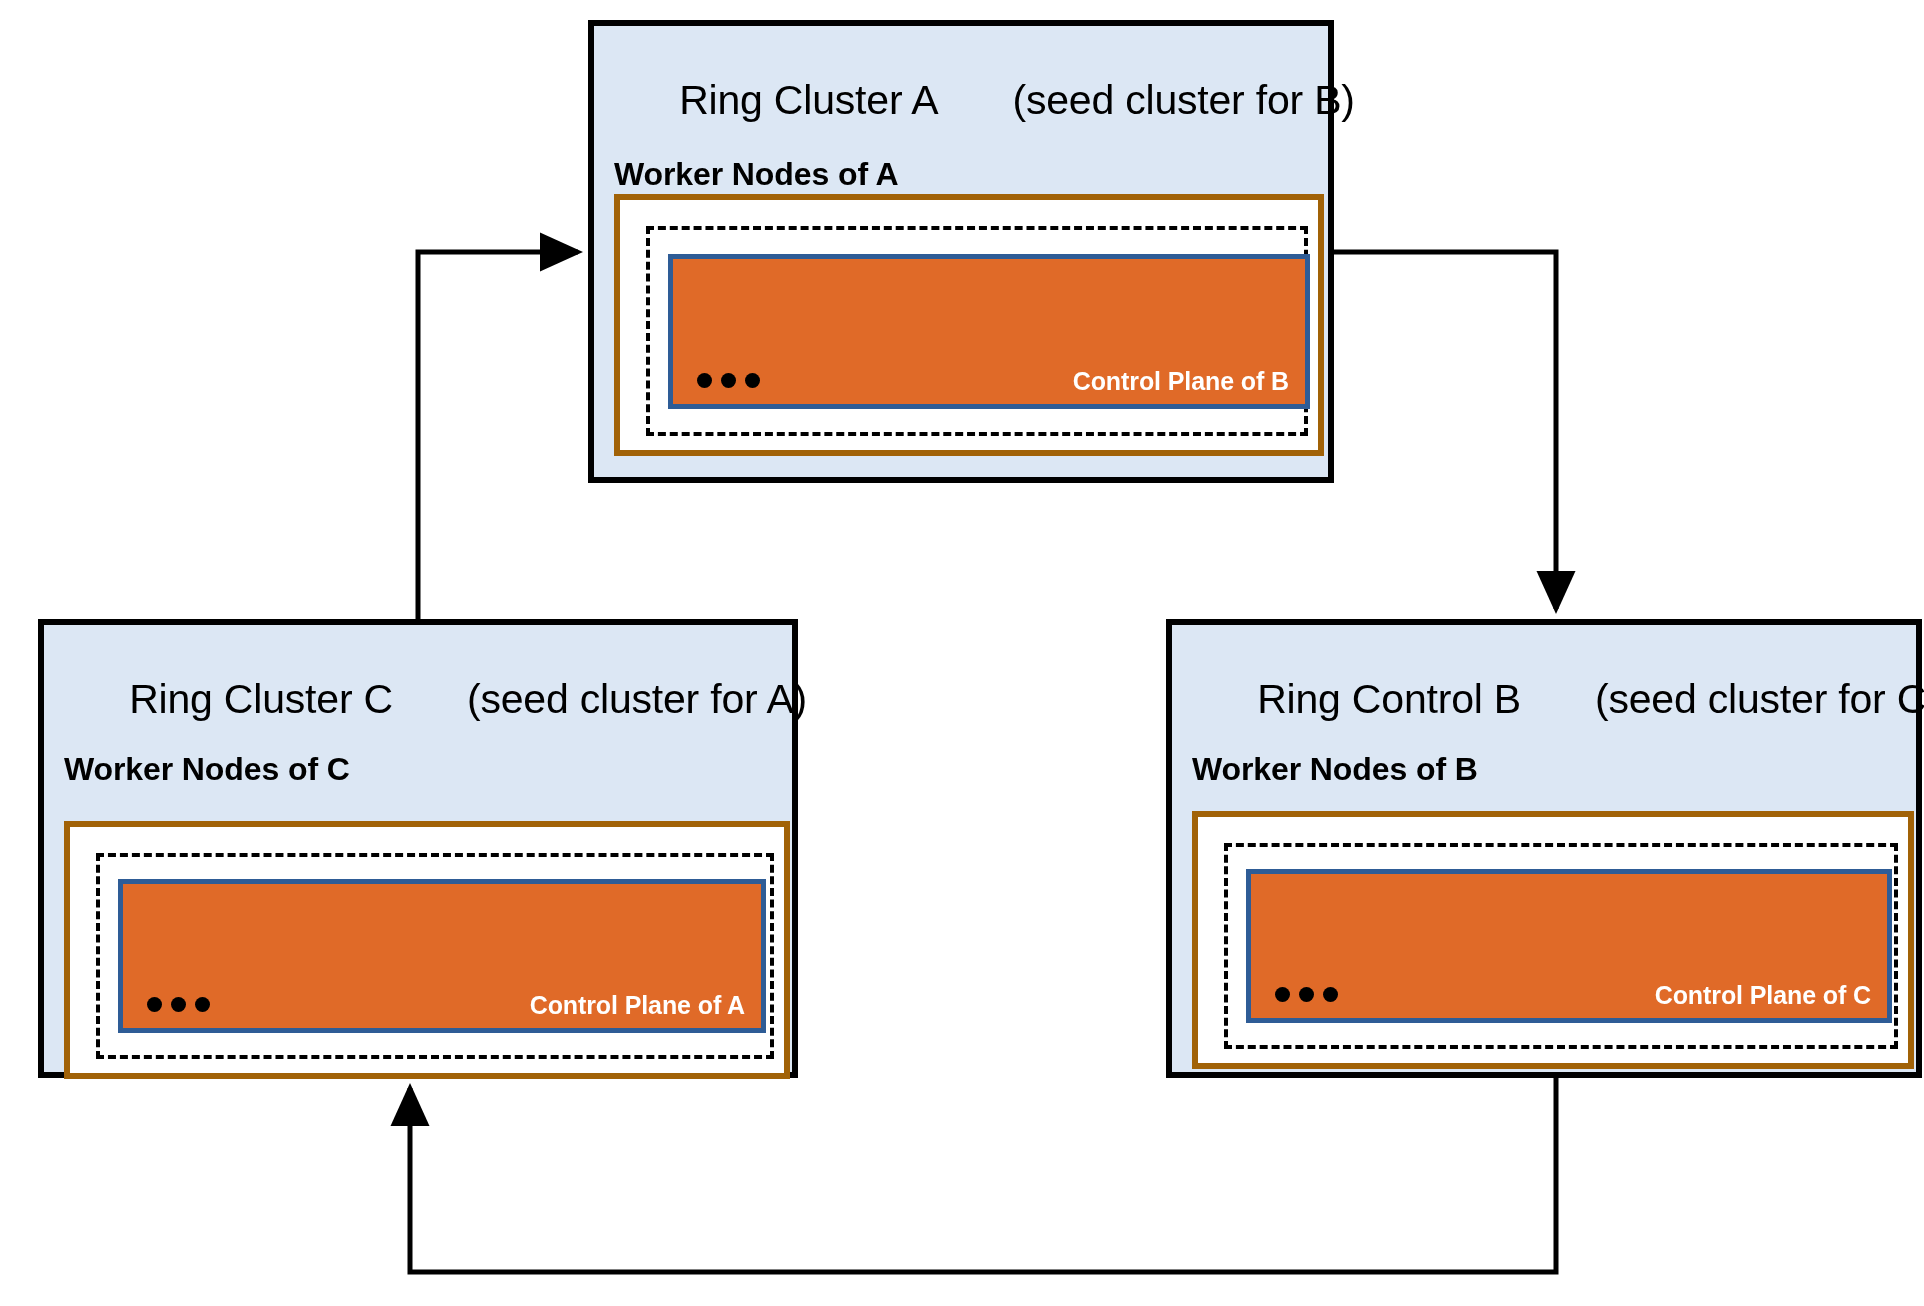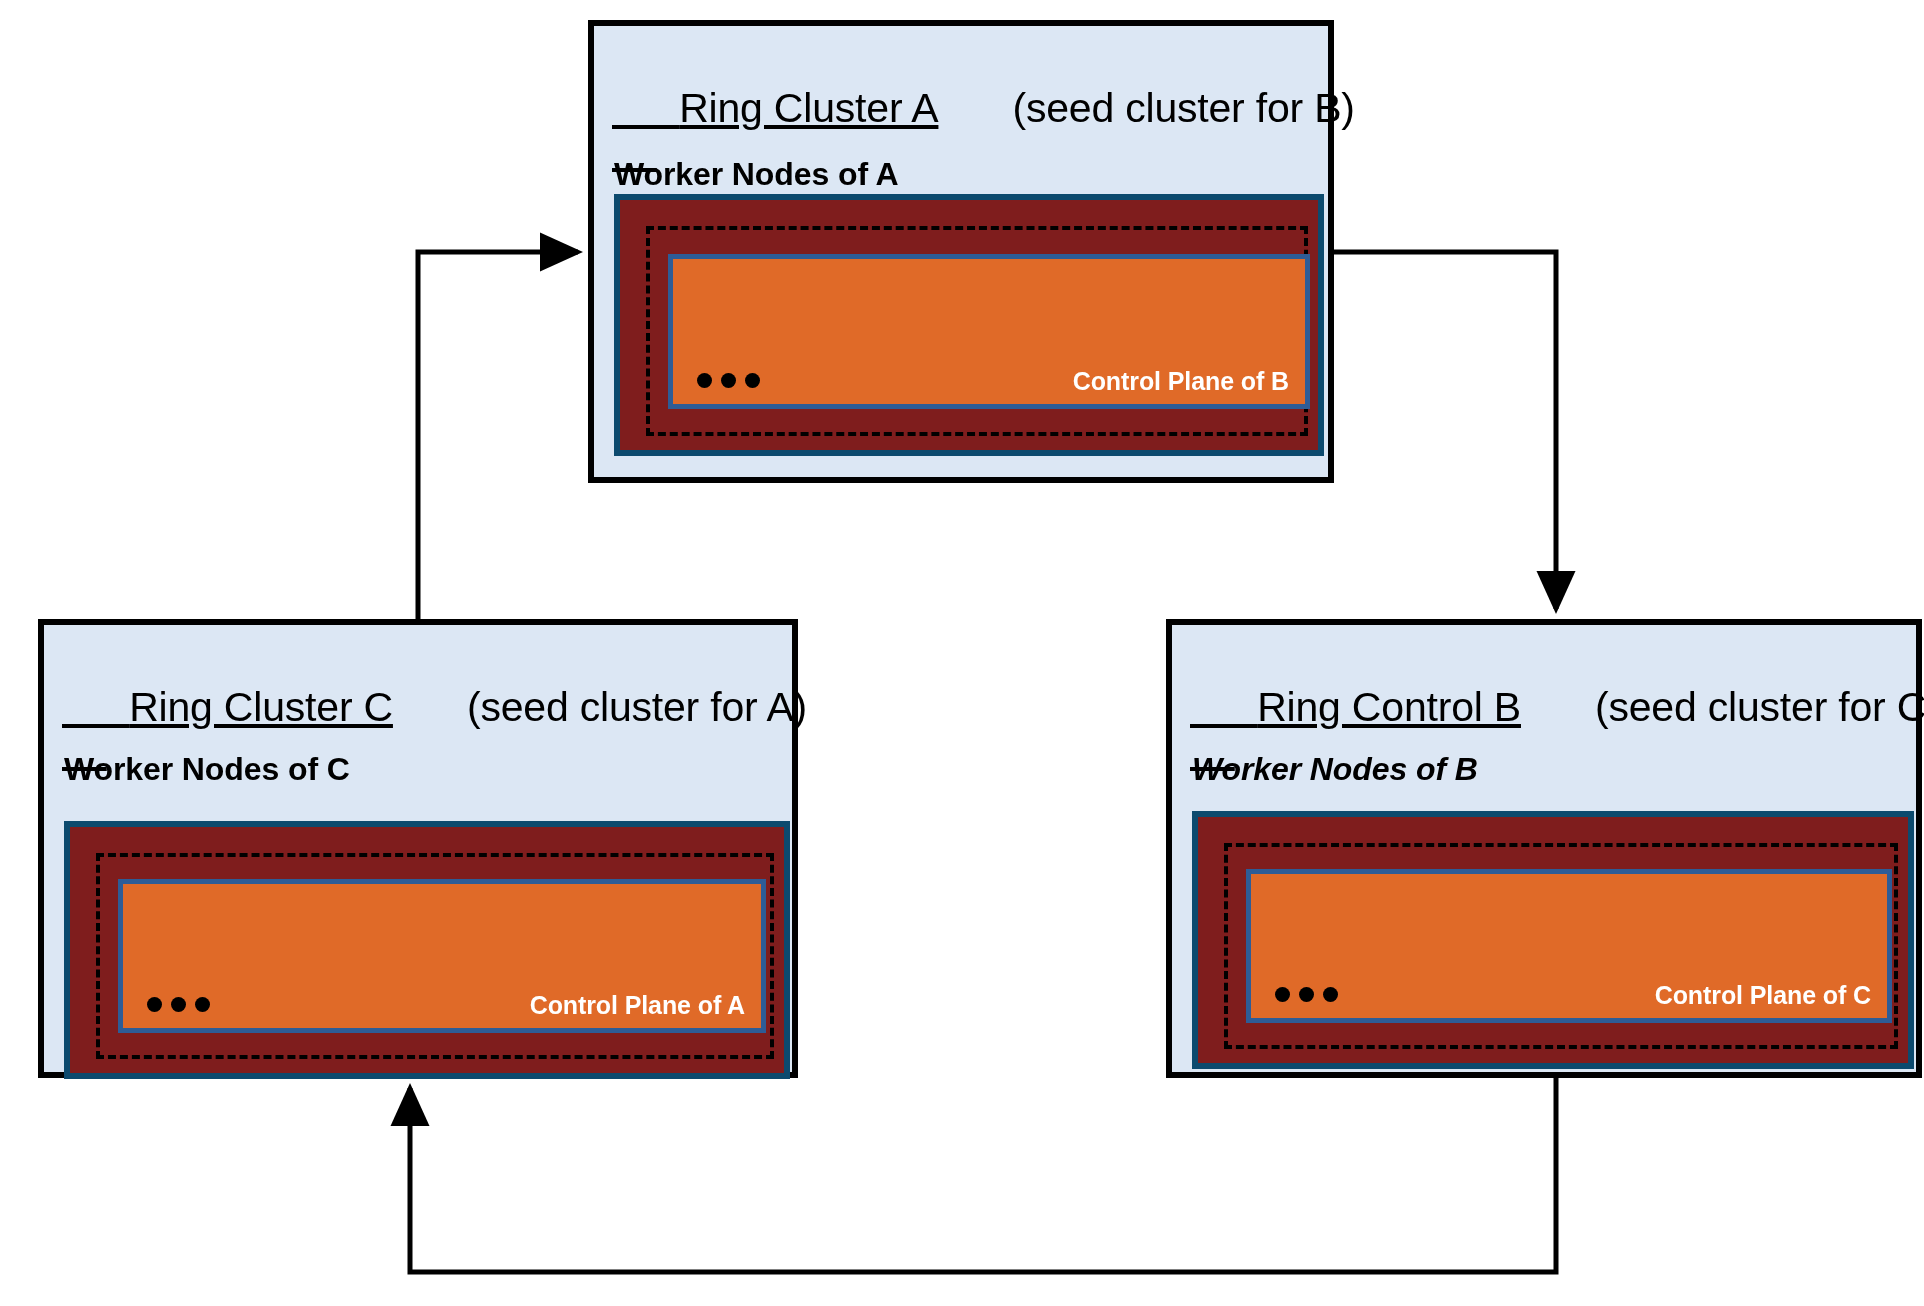--- a/index.html
+++ b/index.html
@@ -36,48 +36,47 @@
   .cluster {
     position: absolute;
     background: #dce7f4;
     border: 6px solid #000000;
     box-sizing: border-box;
   }
 
   .cluster-title {
     position: absolute;
     left: 18px;
-    top: 18px;
+    top: 10px;
     font-size: 41px;
     line-height: 1.05;
     color: #000000;
     white-space: pre;
     letter-spacing: -0.2px;
-    text-decoration: underline;
   }
   .cluster-title .seed {
     display: inline-block;
     margin-left: 74px;
   }
 
   .worker-label {
     position: absolute;
     left: 20px;
     font-size: 32px;
     font-weight: bold;
     color: #000000;
     white-space: pre;
     letter-spacing: -0.1px;
   }
 
   
   .worker-group {
     position: absolute;
-    background: #7f1d1d;
-    border: 6px solid #0c4a6e;
+    background: #ffffff;
+    border: 6px solid #a16207;
     box-sizing: border-box;
   }
 
   
   .dashed-frame {
     position: absolute;
     border: 4px dashed #000000;
     box-sizing: border-box;
     background: transparent;
   }
@@ -126,21 +125,21 @@
 
   
   #cluster-c          { left: 38px;  top: 619px; width: 760px; height: 459px; }
   #cluster-c .worker-label { top: 126px; text-align: right; }
   #c-worker-group     { left: 20px;  top: 164px; width: 726px; height: 258px; margin-top: 32px; }
   #c-dashed           { left: 26px;  top: 26px;  width: 678px; height: 206px; }
   #c-control-plane    { left: 48px;  top: 52px;  width: 648px; height: 154px; }
 
   
   #cluster-b          { left: 1166px; top: 619px; width: 756px; height: 459px; }
-  #cluster-b .worker-label { top: 126px; font-style: italic; }
+  #cluster-b .worker-label { top: 126px; }
   #b-worker-group     { left: 20px;  top: 164px; width: 722px; height: 258px; margin-top: 22px; }
   #b-dashed           { left: 26px;  top: 26px;  width: 674px; height: 206px; }
   #b-control-plane    { left: 48px;  top: 52px;  width: 646px; height: 154px; }
 </style>
 </head>
 <body>
 
 <div id="canvas">
 
   <svg id="arrows" viewBox="0 0 1924 1306">

